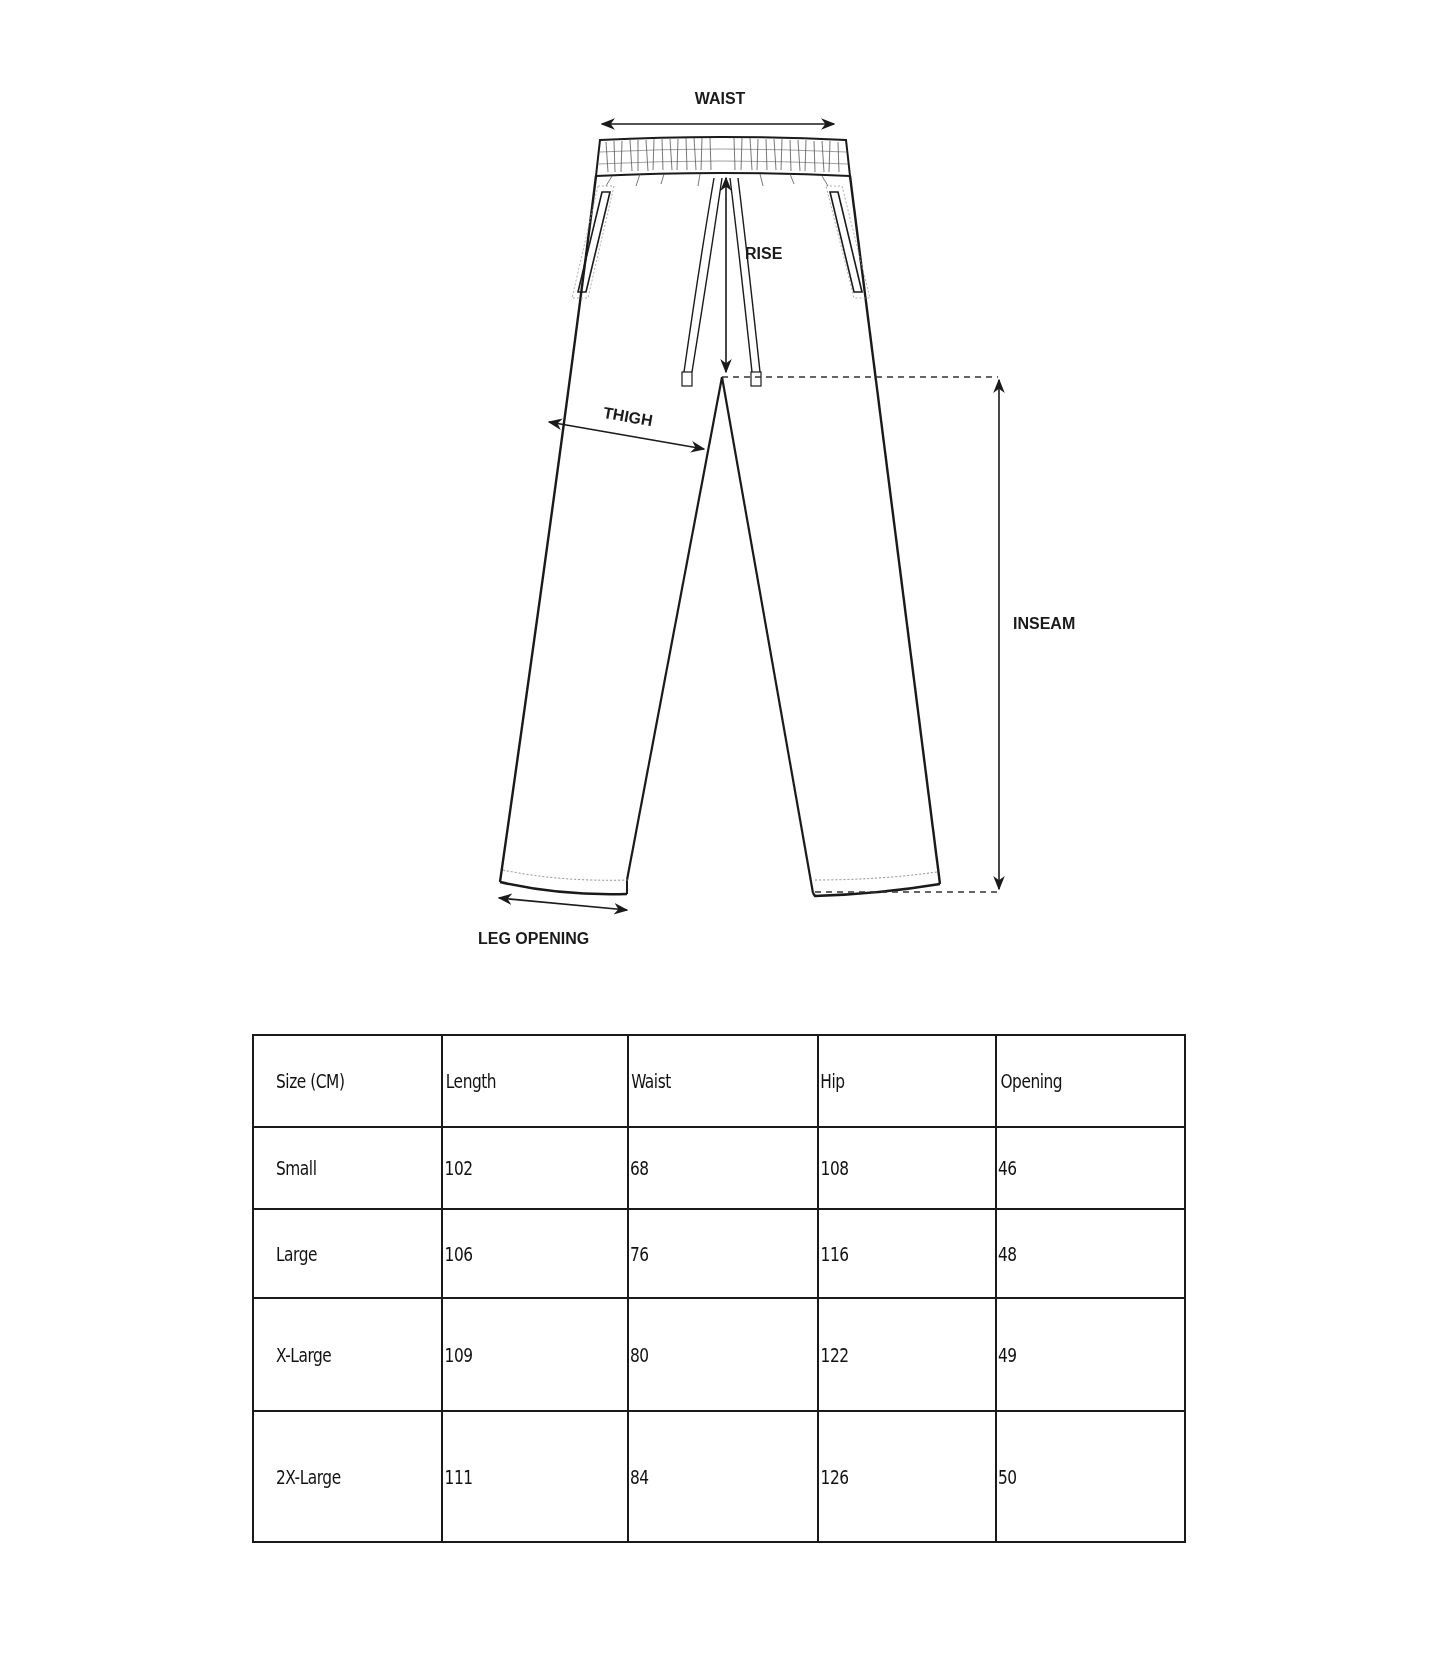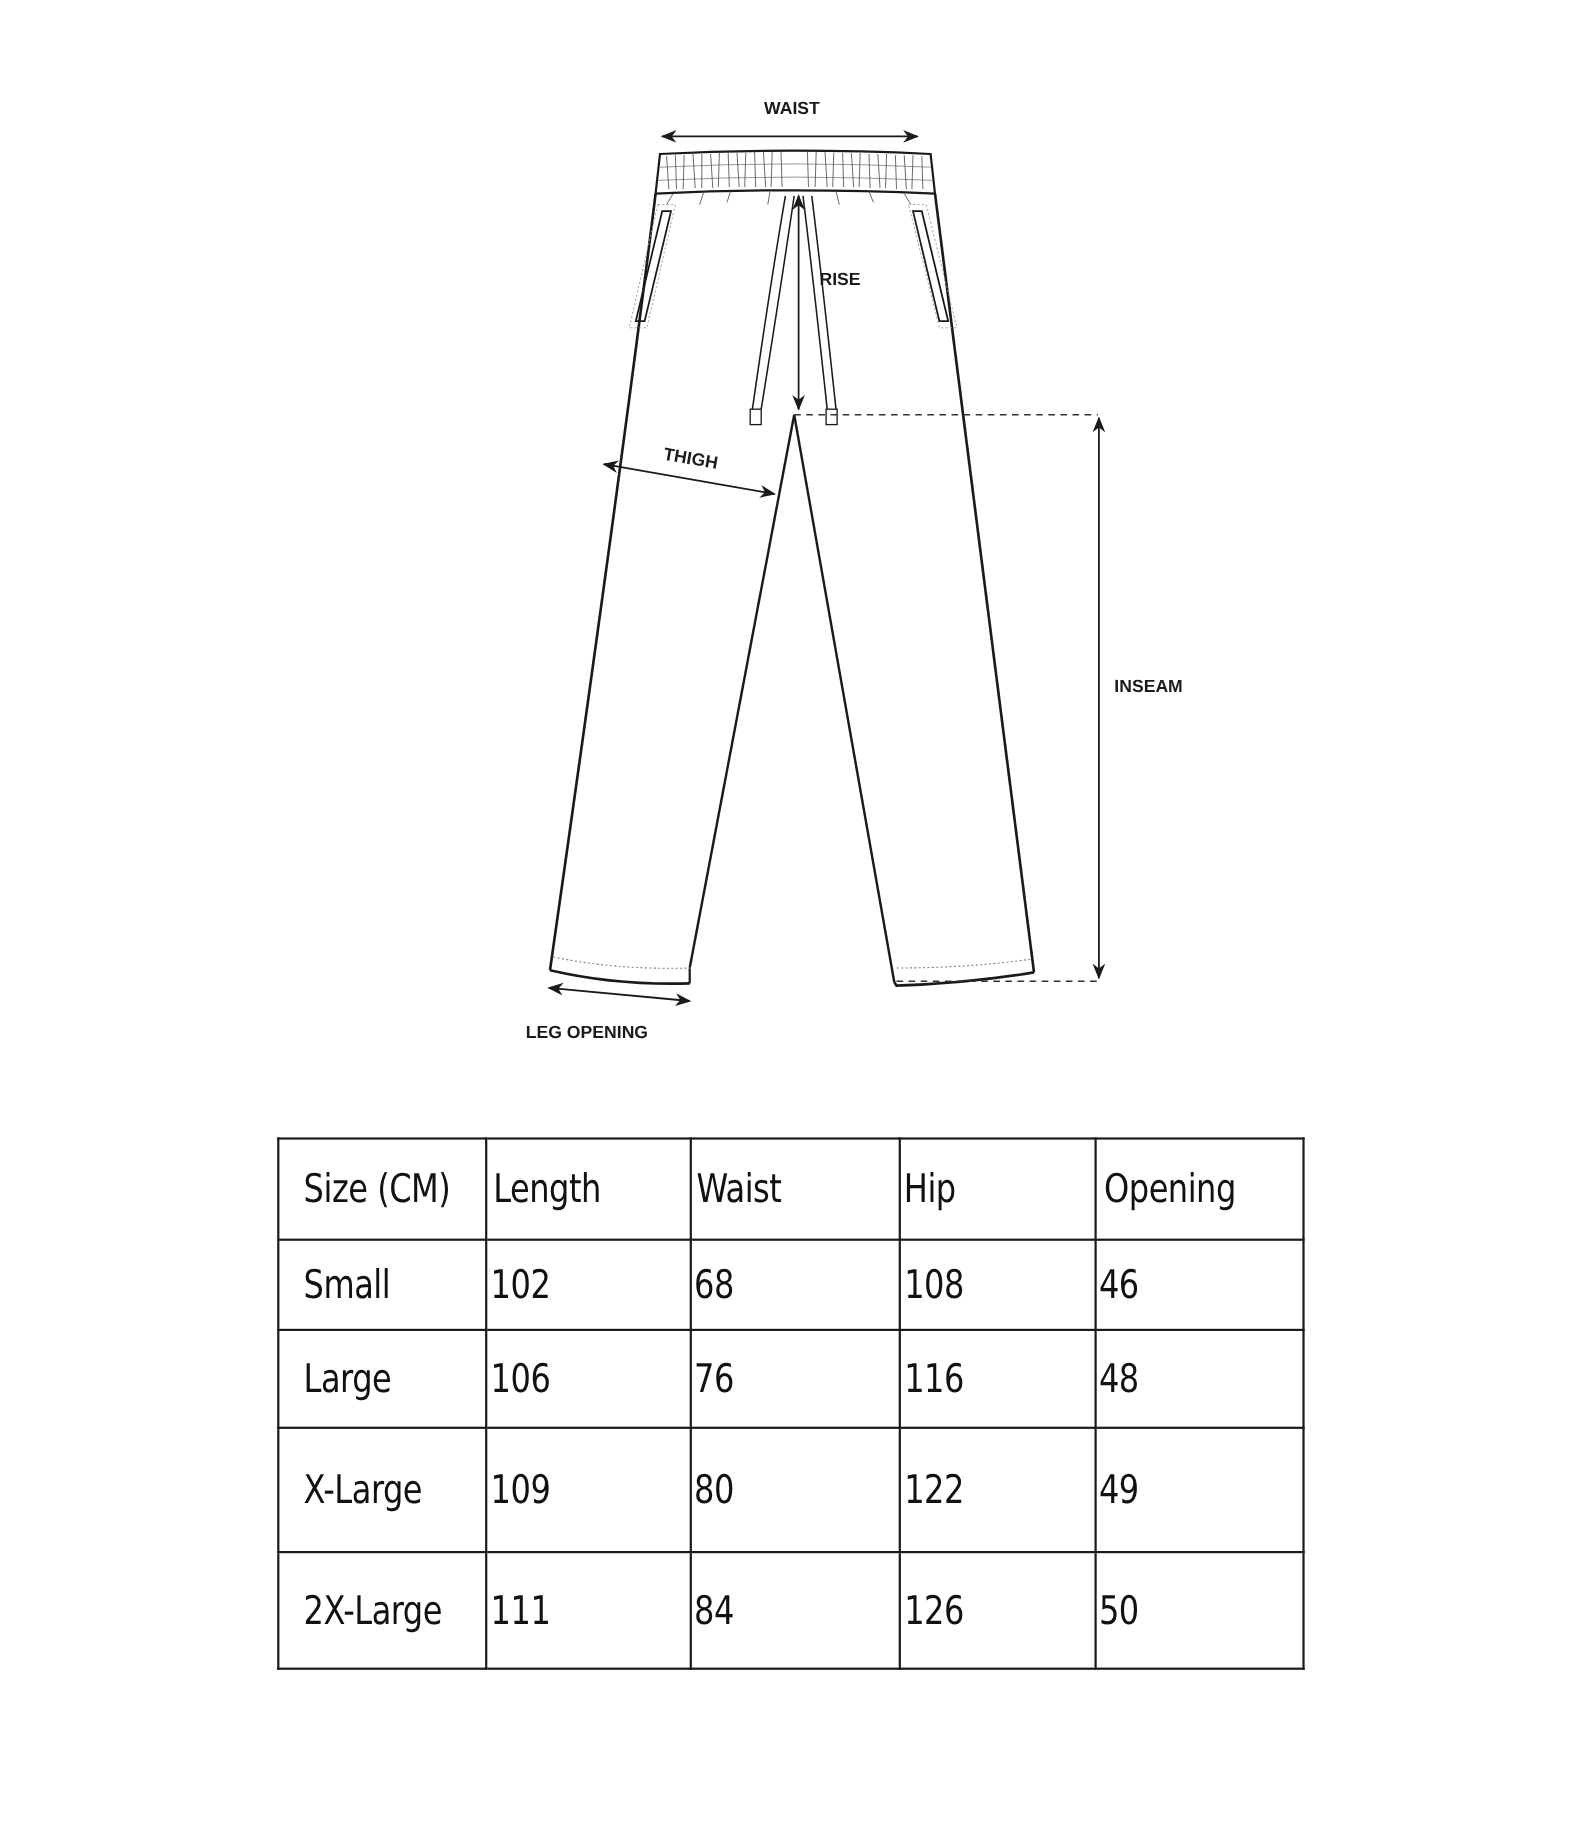--- a/index.html
+++ b/index.html
@@ -3,21 +3,21 @@
 <meta charset="utf-8">
 <style>
   html, body { margin: 0; padding: 0; background: #ffffff; }
   body { width: 1445px; height: 1671px; position: relative; overflow: hidden;
          font-family: "Liberation Sans", sans-serif; color: #111; }
   #diagram { position: absolute; left: 0; top: 0; width: 1445px; height: 980px; }
   .lbl { font-family: "Liberation Sans", sans-serif; font-weight: bold; font-size: 16px; fill: #1a1a1a; }
   #size-table { position: absolute; left: 252px; top: 1034px; border-collapse: collapse;
                 table-layout: fixed; }
   #size-table td { border: 2px solid #1a1a1a; padding: 0; font-family: "DejaVu Sans", sans-serif;
-                   font-size: 36px; font-stretch: condensed; color: #111; vertical-align: middle;
+                   font-size: 19px; font-stretch: condensed; color: #111; vertical-align: middle;
                    letter-spacing: -0.5px; }
   #size-table tr.hdr td { height: 90px; }
   #size-table td.c0 { padding-left: 22px; text-align: left; }
   #size-table td.cn { text-align: left; }
   #size-table td span { display: inline-block; transform: scaleX(0.9); transform-origin: left center; }
   #size-table td.cn span { transform-origin: center center; }
 </style>
 </head>
 <body>
 
@@ -126,21 +126,21 @@
     <td class="cn"><span>116</span></td>
     <td class="cn"><span>48</span></td>
   </tr>
   <tr style="height:113px">
     <td class="c0"><span>X-Large</span></td>
     <td class="cn"><span>109</span></td>
     <td class="cn"><span>80</span></td>
     <td class="cn"><span>122</span></td>
     <td class="cn"><span>49</span></td>
   </tr>
-  <tr style="height:106px">
+  <tr style="height:131px">
     <td class="c0"><span>2X-Large</span></td>
     <td class="cn"><span>111</span></td>
     <td class="cn"><span>84</span></td>
     <td class="cn"><span>126</span></td>
     <td class="cn"><span>50</span></td>
   </tr>
 </tbody>
   </table>
 
 </body></html>

